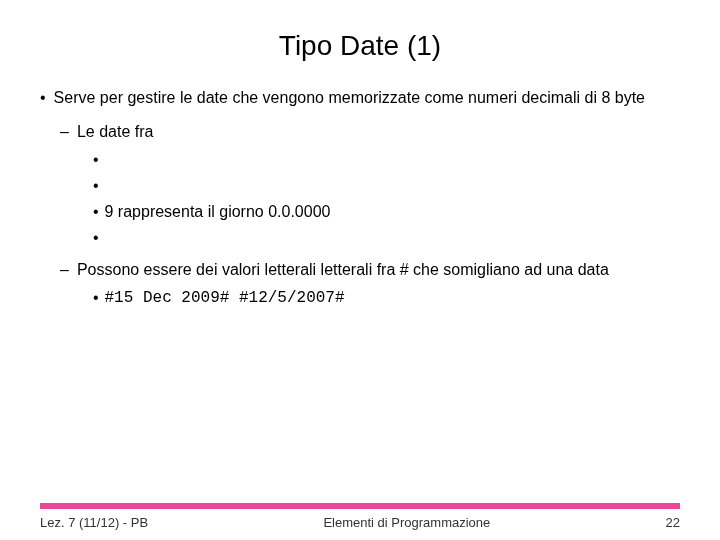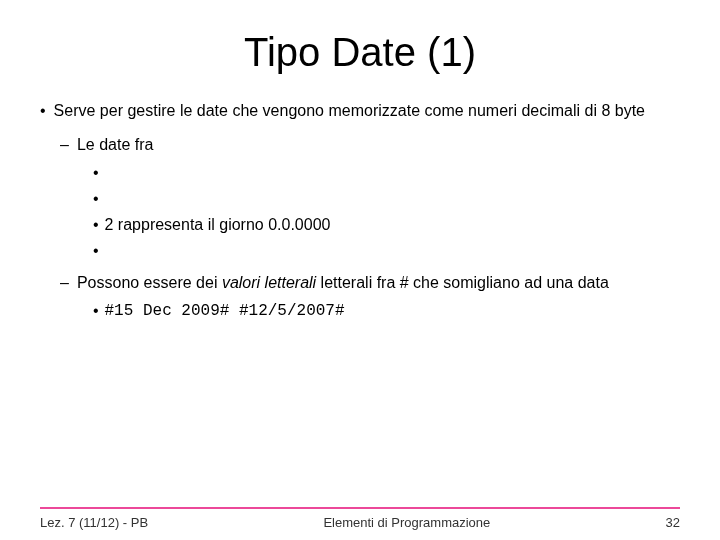--- a/index.html
+++ b/index.html
@@ -20,21 +20,21 @@
     .page {
       width: 720px;
       height: 540px;
       display: flex;
       flex-direction: column;
       padding: 20px 40px 10px 40px;
     }
 
     .title {
       text-align: center;
-      font-size: 40px;
+      font-size: 28px;
       font-weight: normal;
       margin-bottom: 24px;
       margin-top: 10px;
     }
 
     .content {
       flex: 1;
       font-size: 16px;
       line-height: 1.5;
     }
@@ -85,32 +85,31 @@
       display: flex;
       margin-bottom: 2px;
     }
 
     .sub-bullet-dot {
       margin-right: 6px;
       flex-shrink: 0;
     }
 
     .italic {
-      font-style: italic;
     }
 
     .hash-text {
       font-family: 'Courier New', Courier, monospace;
     }
 
     .footer {
       display: flex;
       justify-content: space-between;
       align-items: center;
-      border-top: 2px solid #ec4899;
+      border-top: 6px solid #ec4899;
       padding-top: 6px;
       font-size: 13px;
       color: #333;
     }
   </style>
 </head>
 <body>
 
 <div class="page">
 
@@ -131,21 +130,21 @@
           <div class="dash-label">Le date fra</div>
           <div class="sub-bullets">
             <div class="sub-bullet">
               <span class="sub-bullet-dot">•</span>
             </div>
             <div class="sub-bullet">
               <span class="sub-bullet-dot">•</span>
             </div>
             <div class="sub-bullet">
               <span class="sub-bullet-dot">•</span>
-              <span>2 rappresenta il giorno 0.0.0000</span>
+              <span>9 rappresenta il giorno 0.0.0000</span>
             </div>
             <div class="sub-bullet">
               <span class="sub-bullet-dot">•</span>
             </div>
           </div>
         </div>
       </div>
 
       <div class="dash-item">
         <span class="dash">–</span>
@@ -161,16 +160,16 @@
           </div>
         </div>
       </div>
 
     </div>
   </div>
 
   <div class="footer">
     <span>Lez. 7 (11/12) - PB</span>
     <span>Elementi di Programmazione</span>
-    <span>32</span>
+    <span>22</span>
   </div>
 
 </div>
 
 </body></html>

